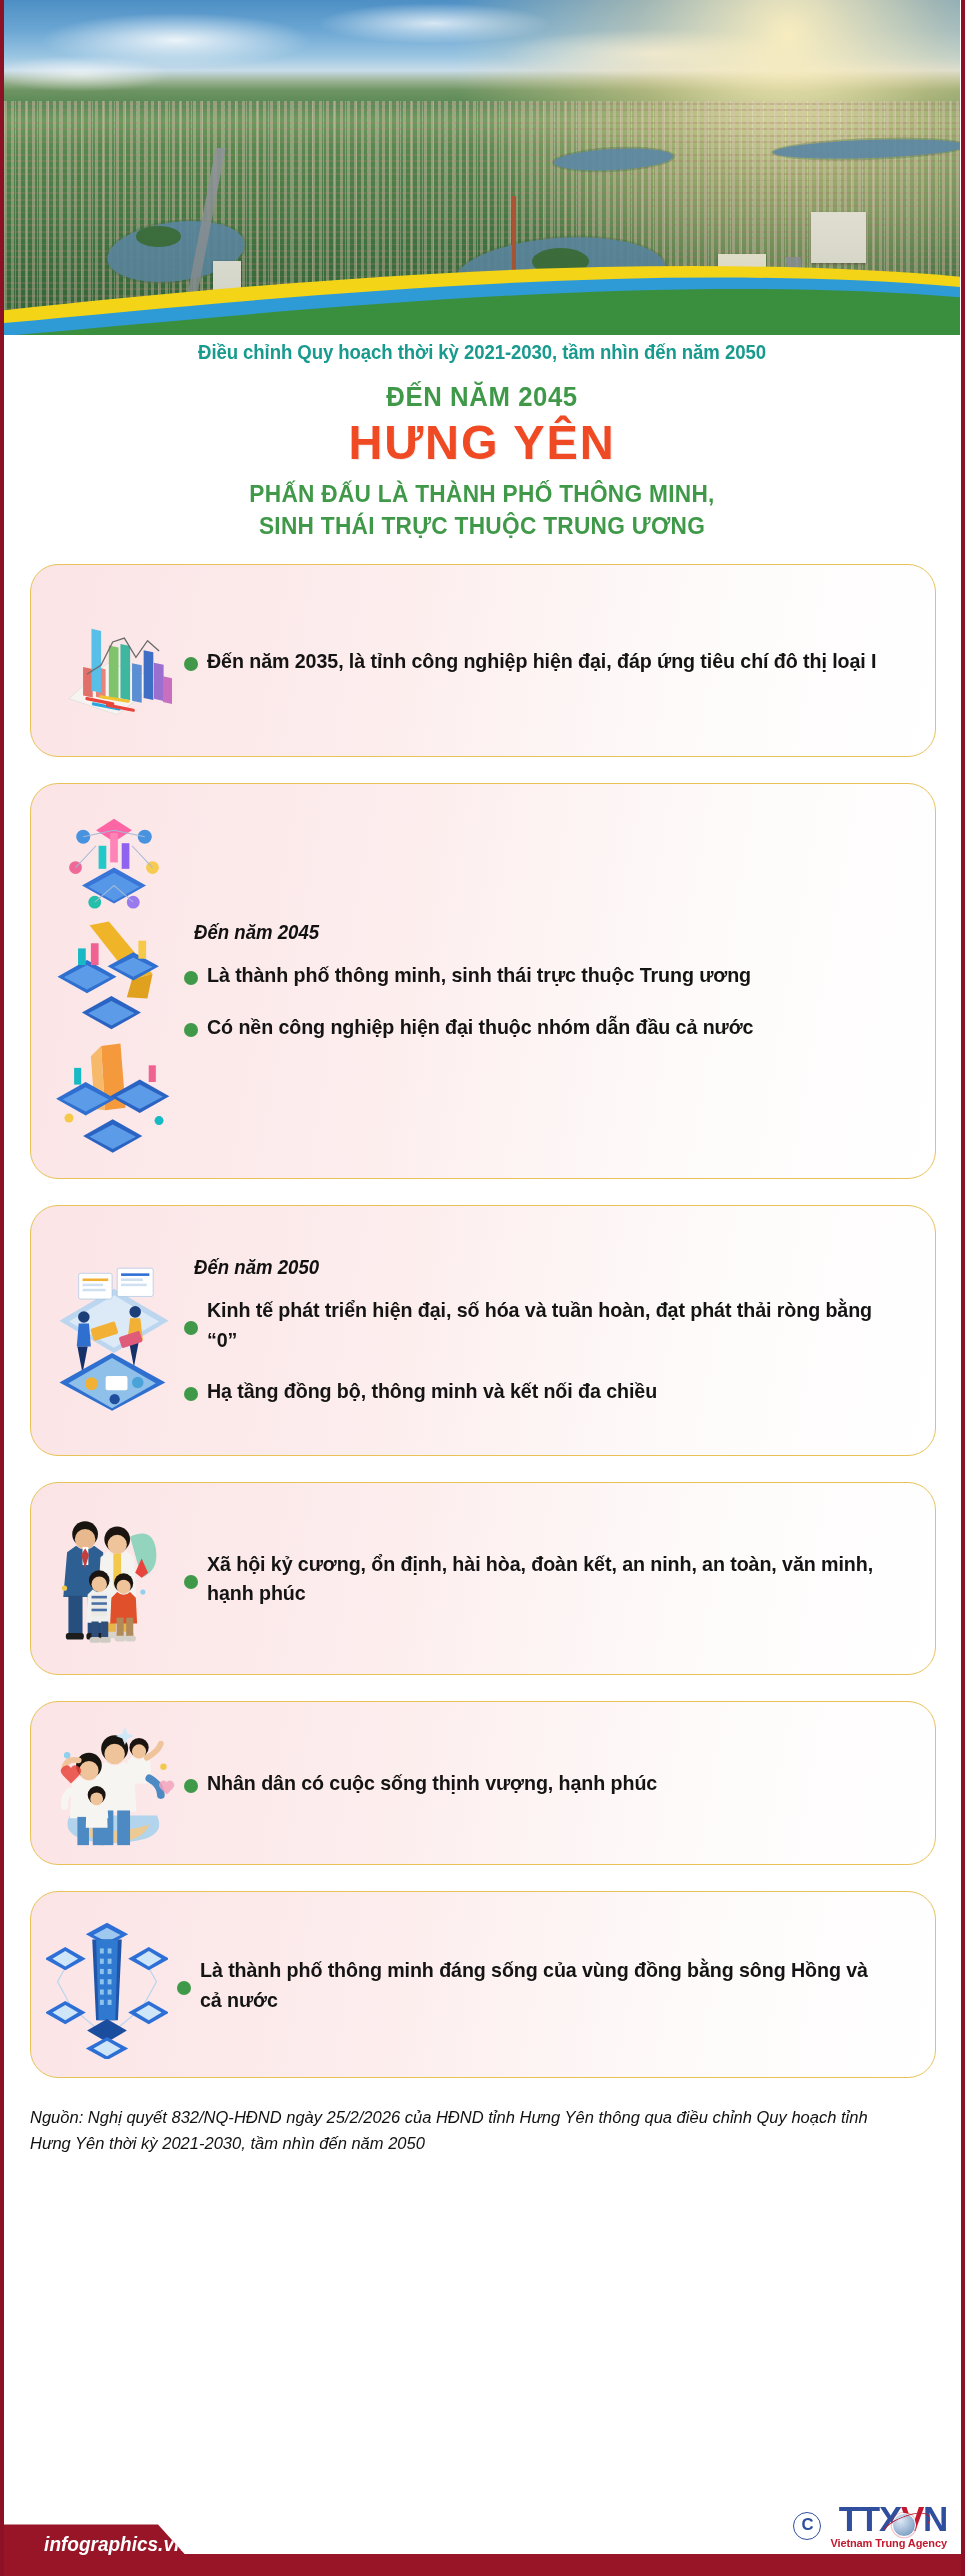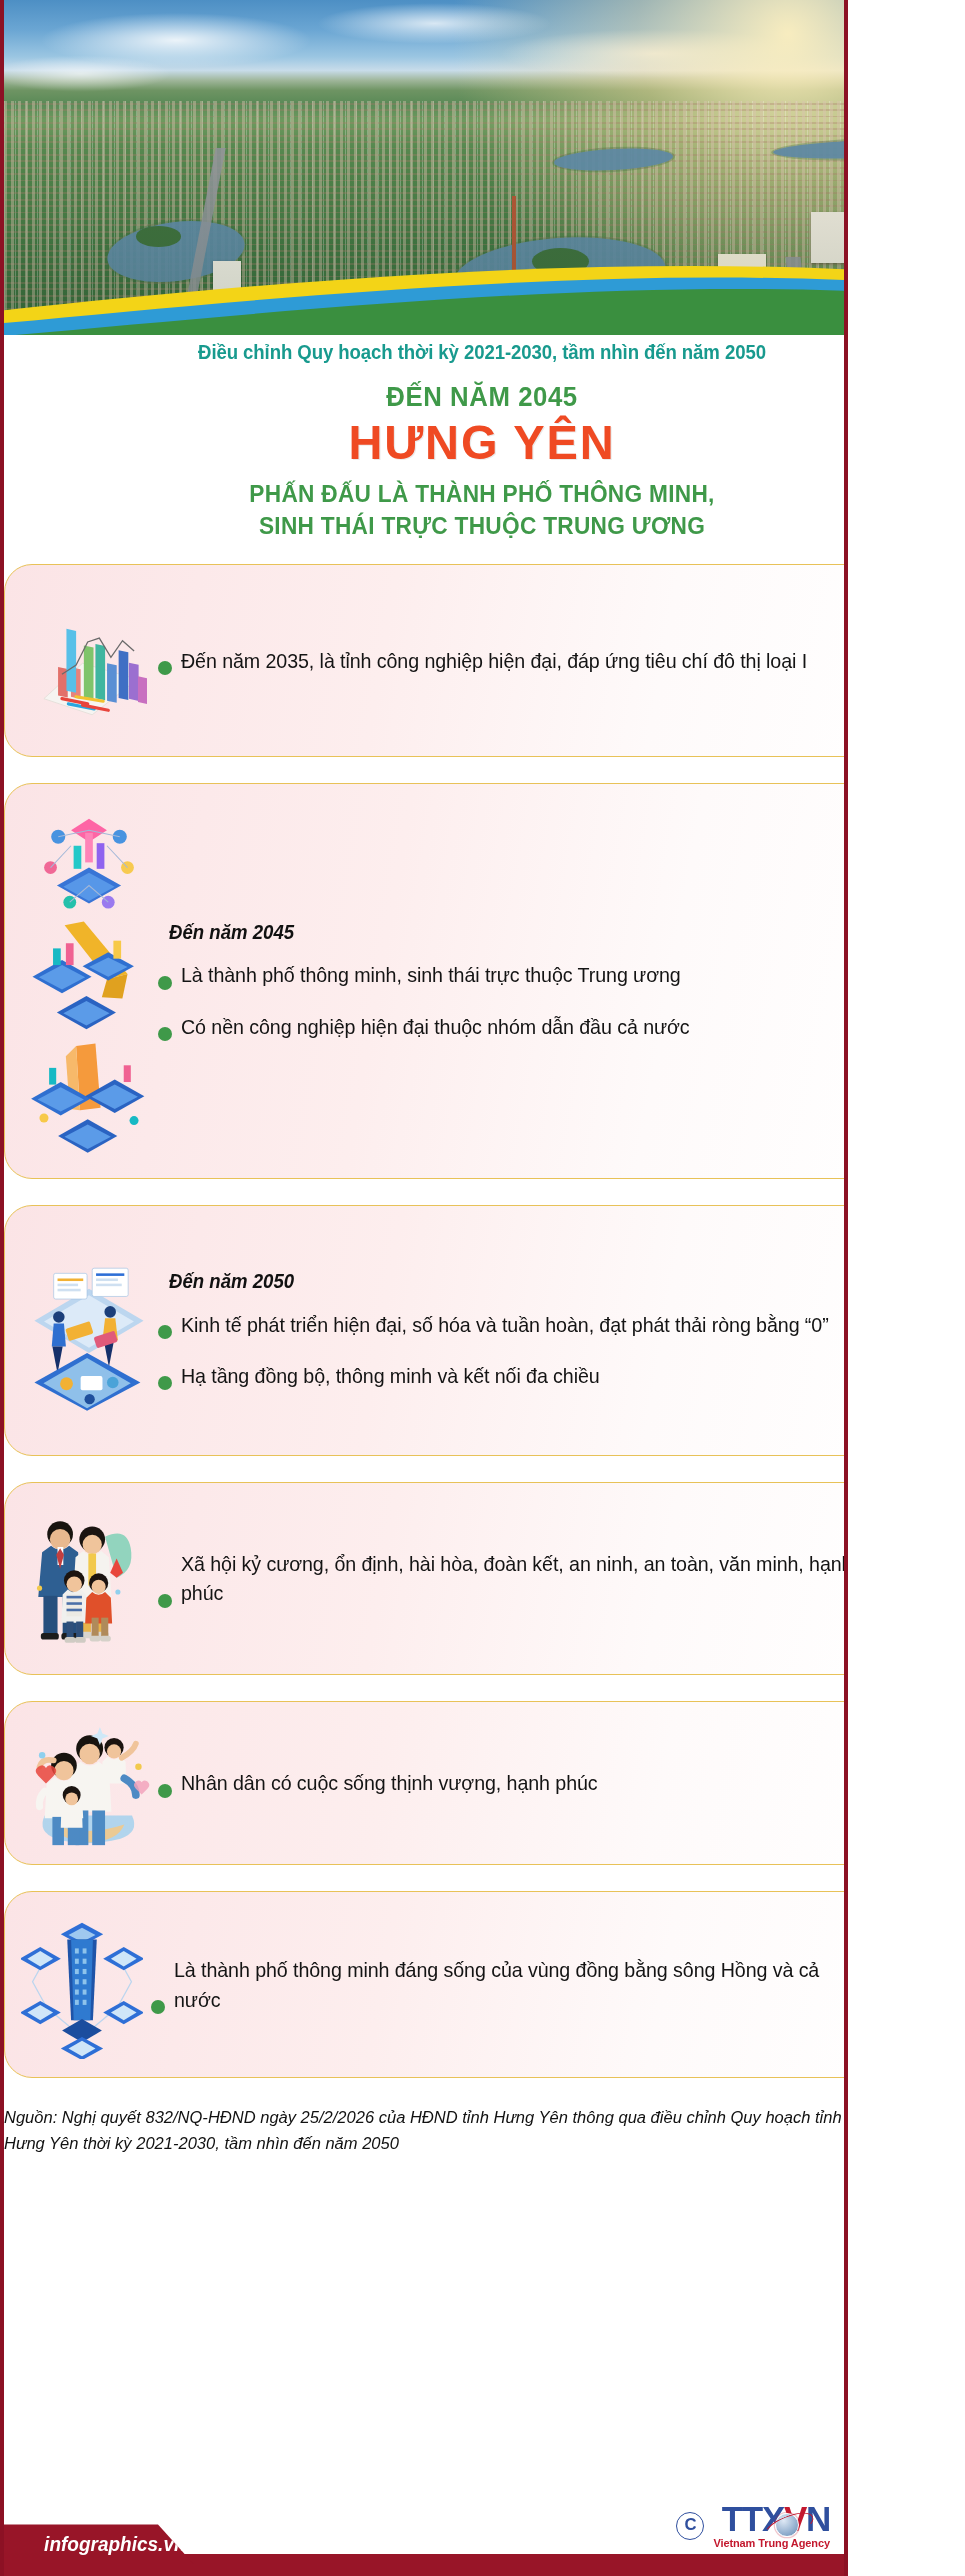--- a/index.html
+++ b/index.html
@@ -5,21 +5,21 @@
 <style>
   html,body{margin:0;padding:0;background:#fff;}
   body{
     font-family:"Liberation Sans", sans-serif;
     width:965px;
     height:2576px;
     overflow:hidden;
   }
   .poster{
     position:relative;
-    width:848px;
+    width:965px;
     height:2576px;
     background:#ffffff;
     box-sizing:border-box;
     border-left:4.5px solid #8c1124;
     border-right:4.5px solid #8c1124;
     overflow:hidden;
   }
 
   
   .hero{
@@ -176,22 +176,23 @@
     font-style:italic;
     font-weight:bold;
     font-size:20px;
     color:#111;
     margin:0 0 16.7px 10.3px;
     transform:scaleX(.93);
     transform-origin:left center;
   }
   .bullet-row{
     display:flex;
-    align-items:flex-end;
+    align-items:center;
     margin:0 0 22px 0;
+    font-weight:bold;
   }
   .bullet-row:last-child{margin-bottom:0;}
   .dot{
     flex:0 0 auto;
     width:14px;height:14px;border-radius:50%;
     background:#3f9949;
     margin-top:6.4px;margin-right:9px;
   }
   .btext{
     font-size:20.6px;

